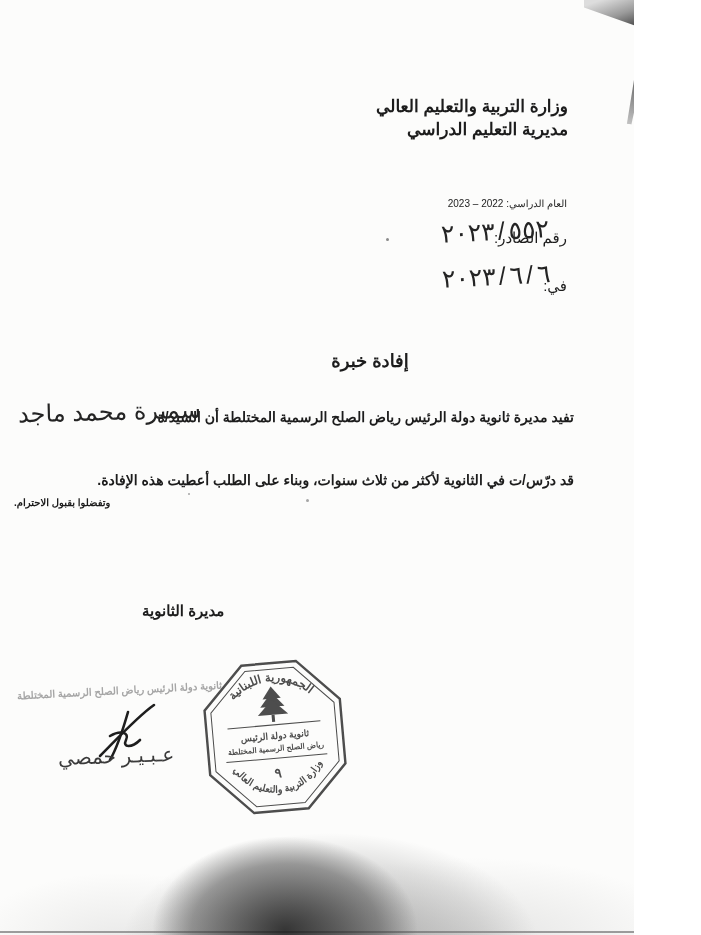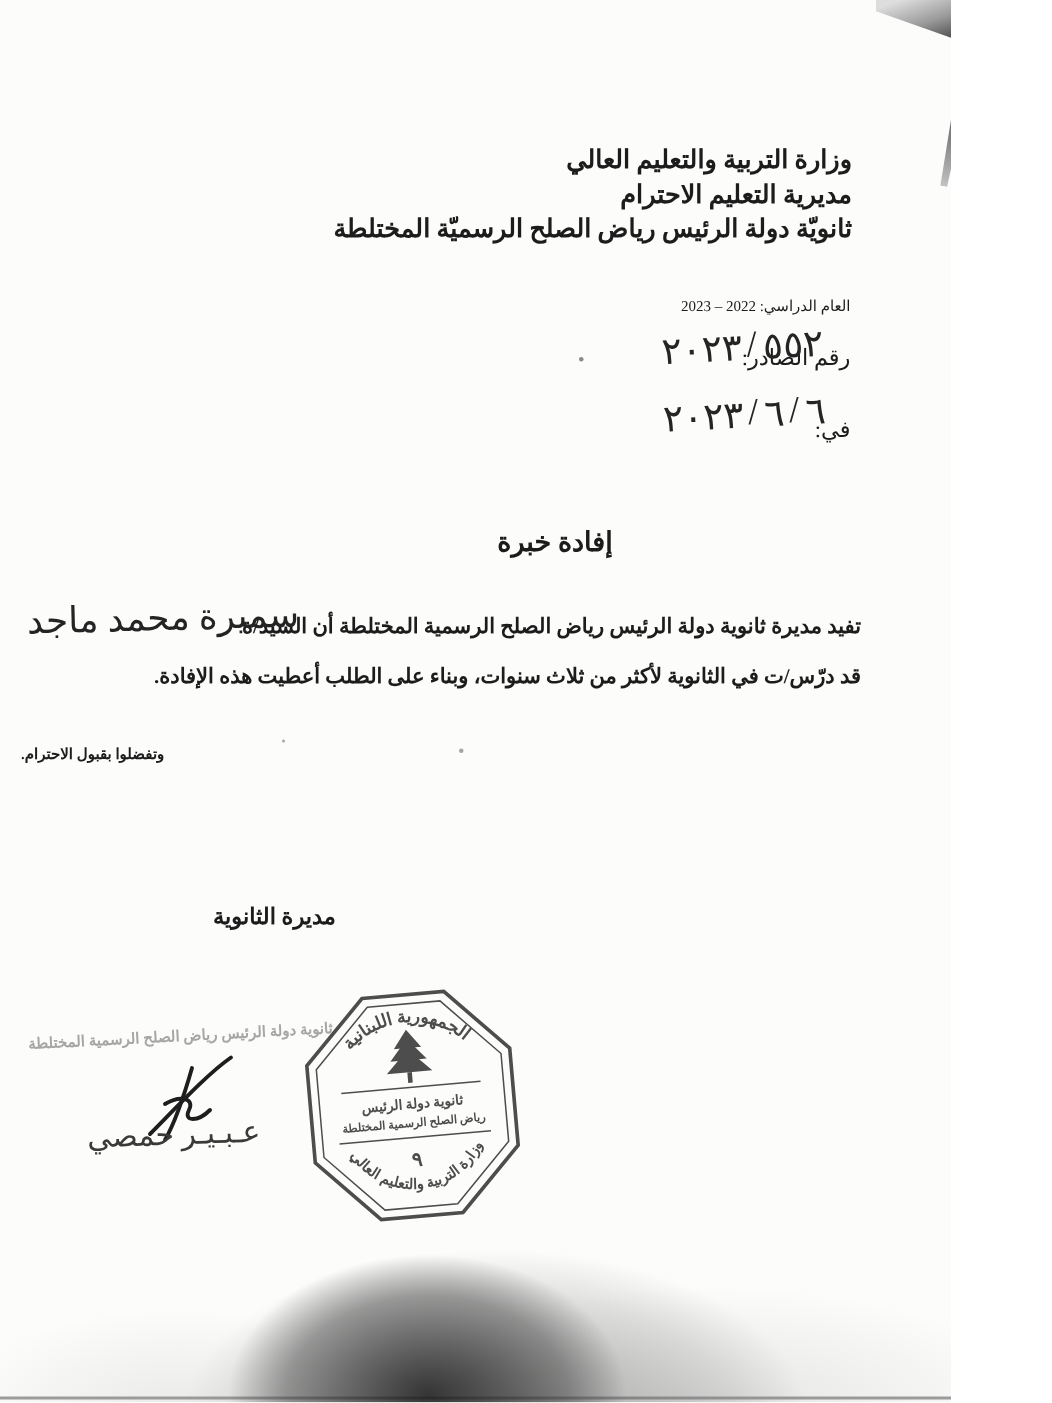--- a/index.html
+++ b/index.html
@@ -1,19 +1,19 @@
 <!DOCTYPE html>
 <html lang="ar"><head>
 <meta charset="utf-8">
 <style>
   html,body{margin:0;padding:0;background:#ffffff;}
   #page{
     position:relative;width:634px;height:935px;overflow:hidden;
     background:#fcfcfb;
-    font-family:Liberation Serif, serif;
+    font-family:Liberation Sans, sans-serif;
     color:#1c1c1c;
   }
   .abs{position:absolute;}
   .ar{direction:rtl;unicode-bidi:isolate;white-space:nowrap;}
   
   .letterhead{top:95px;right:66px;text-align:right;font-weight:bold;
     font-size:17px;line-height:23px;}
   .acad{top:198px;right:67px;font-size:10px;font-weight:400;}
   .lbl{font-size:15px;font-weight:400;}
   .issue-lbl{top:229px;right:67px;text-align:center;}
@@ -23,21 +23,21 @@
   .hw-num{display:flex;flex-direction:row;gap:3px;font-size:25px;
     transform:rotate(-3deg);letter-spacing:1px;}
   .hw-num span{display:block;}
   .issue-num{top:217px;left:441px;}
   .date-num{top:262px;left:442px;}
   
   .doc-title{top:350px;left:270px;width:200px;text-align:center;
     font-size:18px;font-weight:bold;}
   .body-line{font-size:14px;font-weight:bold;}
   .b1{top:409px;right:60px;}
-  .b2{top:442px;right:60px;}
+  .b2{top:472px;right:60px;}
   .closing{top:497px;left:14px;font-size:10px;font-weight:bold;}
   .hw-name{top:398px;left:18px;font-size:24px;transform:rotate(-1.5deg);}
   .role{top:602px;left:130px;font-size:15px;font-weight:bold;margin-left:12px;}
   
   .faint-stamp{top:685px;left:20px;width:202px;text-align:center;
     font-size:10px;font-weight:bold;color:#a6a6a6;transform:rotate(-3deg);}
   .sig-svg{left:94px;top:702px;}
   .signer{top:744px;left:58px;font-size:20px;color:#3a3a3a;transform:rotate(-2deg);}
   .stamp-wrap{left:203px;top:660px;width:144px;height:154px;transform:rotate(-5deg);opacity:.92;}
   
@@ -78,22 +78,21 @@
   <div class="abs speck sp2"></div>
   <div class="abs speck sp3"></div>
   <div class="abs speck sp4"></div>
   <div class="abs speck sp5"></div>
   <div class="abs edge-right"></div>
   <div class="abs edge-bottom"></div>
   <div class="abs smudge"></div>
 
   <div class="abs letterhead ar">
     <div>وزارة التربية والتعليم العالي</div>
-    <div>مديرية التعليم الاحترام</div>
-    <div>ثانويّة دولة الرئيس رياض الصلح الرسميّة المختلطة</div>
+    <div>مديرية التعليم الدراسي</div>
   </div>
   <div class="abs acad ar">العام الدراسي: 2022 – 2023</div>
 
   <div class="abs lbl issue-lbl ar">رقم الصادر:</div>
   <div class="abs hw hw-num issue-num">
     <span>٢٠٢٣</span>
     <span>/</span>
     <span>٥٥٢</span>
   </div>
 

